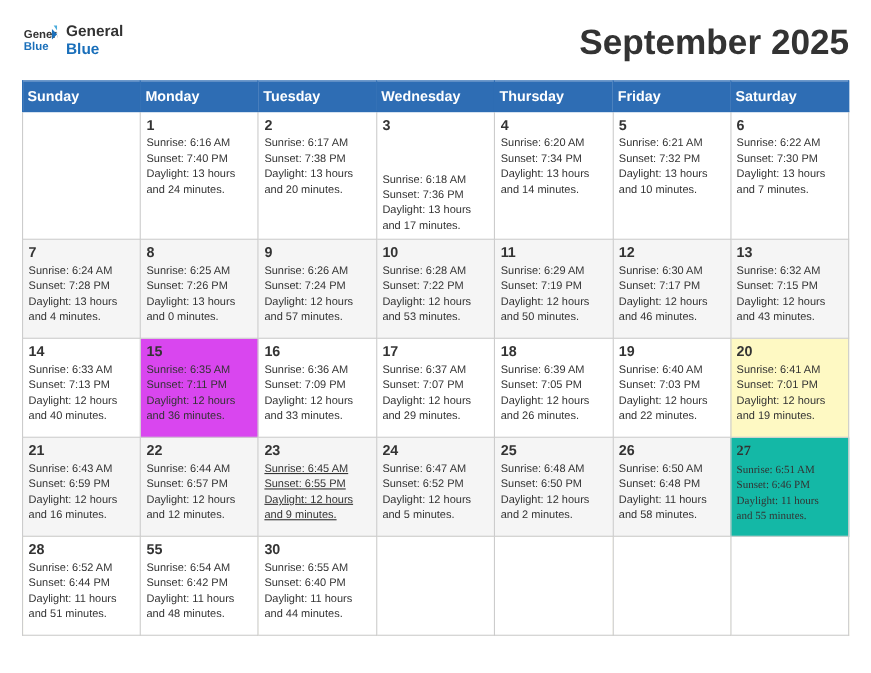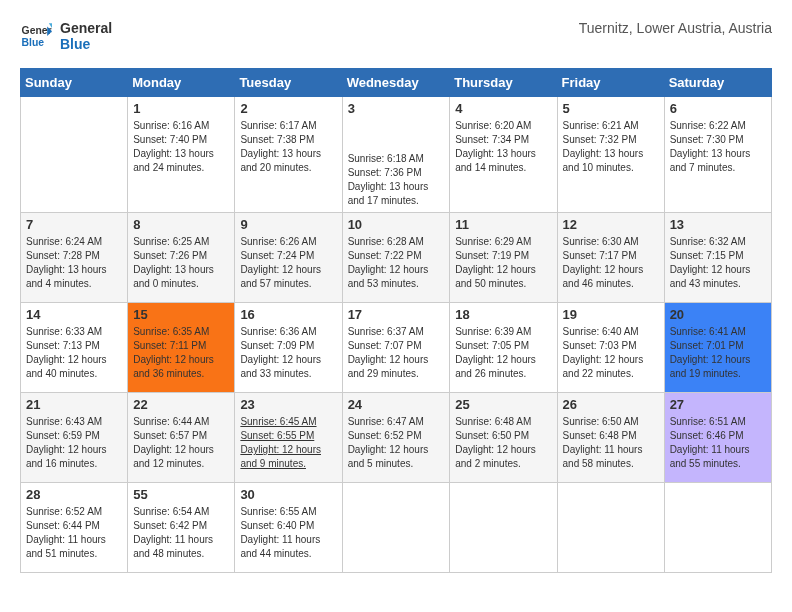--- a/index.html
+++ b/index.html
@@ -80,21 +80,21 @@
       <text x="2" y="32" font-size="13" font-weight="bold" fill="#1a6fba">Blue</text>
       <polygon points="34,8 40,14 34,20" fill="#1a6fba"></polygon>
       <polygon points="36,4 40,10 40,4" fill="#4aabdb"></polygon>
     </svg>
     <div style="margin-left:4px;">
       <div style="font-size:14px;font-weight:bold;color:#333;">General</div>
       <div style="font-size:14px;font-weight:bold;color:#1a6fba;">Blue</div>
     </div>
   </div>
   <div class="title-block">
-    <div class="location">Tuernitz, Lower Austria, Austria</div>
+    <div class="month-title">September 2025</div>
   </div>
 </div>
 
 <table class="calendar-table">
   <thead>
     <tr>
     <th>Sunday</th>
         <th>Monday</th>
         <th>Tuesday</th>
         <th>Wednesday</th>
@@ -201,21 +201,21 @@
         </td>
       </tr>
       <tr style="background: rgb(255, 255, 255);">
         <td style="background: rgb(255, 255, 255);">
           <div class="day-number">14</div>
           <div class="day-info" style="white-space: pre-line;">Sunrise: 6:33 AM
 Sunset: 7:13 PM
 Daylight: 12 hours
 and 40 minutes.</div>
         </td>
-        <td style="background: #f97316;">
+        <td style="background: #d946ef;">
           <div class="day-number">15</div>
           <div class="day-info" style="white-space: pre-line;">Sunrise: 6:35 AM
 Sunset: 7:11 PM
 Daylight: 12 hours
 and 36 minutes.</div>
         </td>
         <td style="background: rgb(255, 255, 255);">
           <div class="day-number">16</div>
           <div class="day-info" style="white-space: pre-line;">Sunrise: 6:36 AM
 Sunset: 7:09 PM
@@ -236,21 +236,21 @@
 Daylight: 12 hours
 and 26 minutes.</div>
         </td>
         <td style="background: rgb(255, 255, 255);">
           <div class="day-number">19</div>
           <div class="day-info" style="white-space: pre-line;">Sunrise: 6:40 AM
 Sunset: 7:03 PM
 Daylight: 12 hours
 and 22 minutes.</div>
         </td>
-        <td style="background: #3b82f6;">
+        <td style="background: #fef9c3;">
           <div class="day-number">20</div>
           <div class="day-info" style="white-space: pre-line;">Sunrise: 6:41 AM
 Sunset: 7:01 PM
 Daylight: 12 hours
 and 19 minutes.</div>
         </td>
       </tr>
       <tr style="background: rgb(245, 245, 245);">
         <td style="background: rgb(245, 245, 245);">
           <div class="day-number">21</div>
@@ -287,21 +287,21 @@
 Daylight: 12 hours
 and 2 minutes.</div>
         </td>
         <td style="background: rgb(245, 245, 245);">
           <div class="day-number">26</div>
           <div class="day-info" style="white-space: pre-line;">Sunrise: 6:50 AM
 Sunset: 6:48 PM
 Daylight: 11 hours
 and 58 minutes.</div>
         </td>
-        <td style="background: #c4b5fd;">
+        <td style="background: #14b8a6; font-family: Liberation Serif, serif;">
           <div class="day-number">27</div>
           <div class="day-info" style="white-space: pre-line;">Sunrise: 6:51 AM
 Sunset: 6:46 PM
 Daylight: 11 hours
 and 55 minutes.</div>
         </td>
       </tr>
       <tr style="background: #fef9c3;">
         <td style="background: rgb(255, 255, 255);">
           <div class="day-number">28</div>

